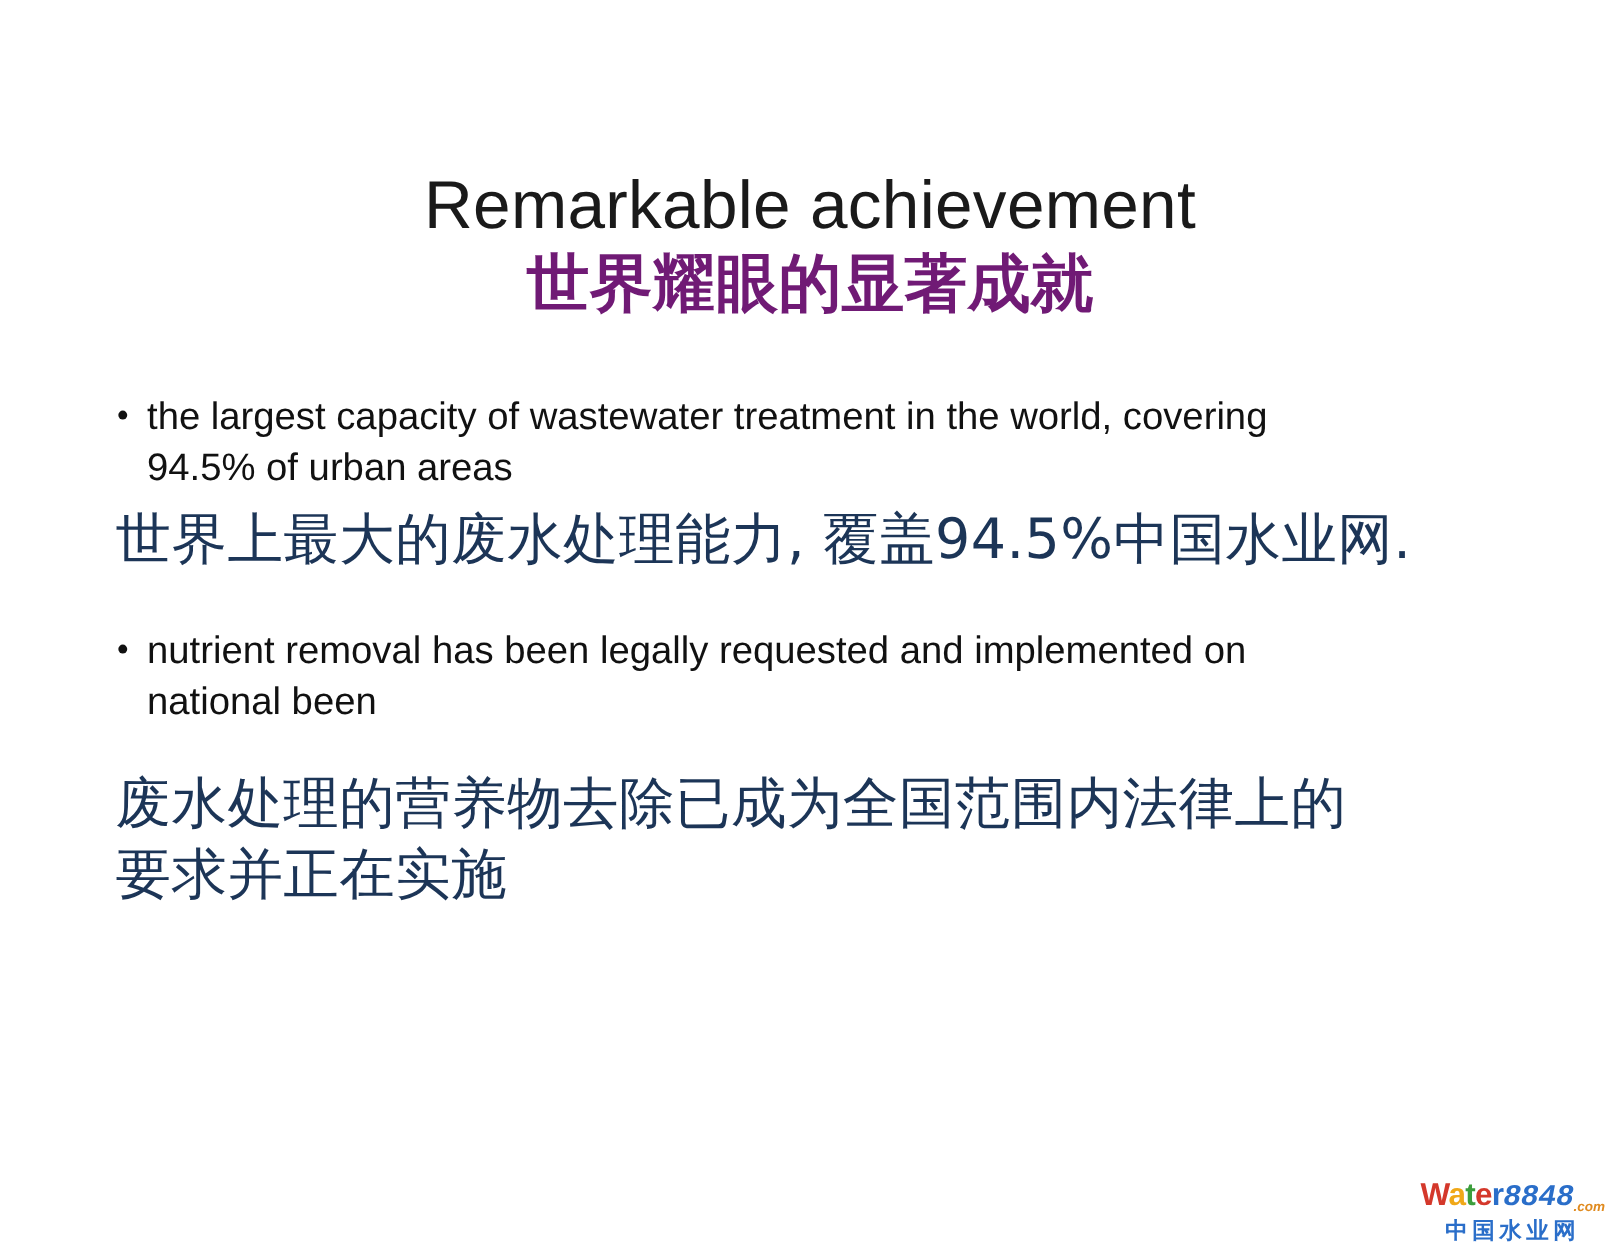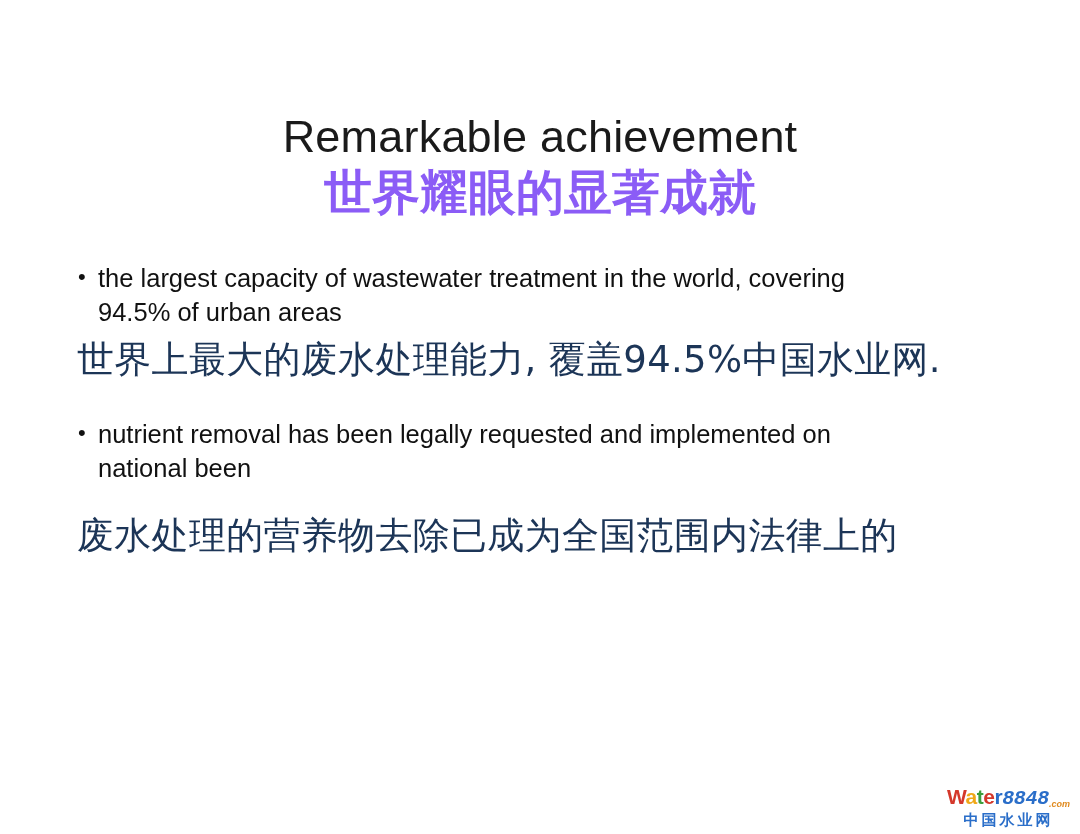--- a/index.html
+++ b/index.html
@@ -33,23 +33,23 @@
     font-family: "Liberation Sans", "DejaVu Sans", sans-serif;
     font-size: 45px;
     font-weight: 300;
     letter-spacing: 0.2px;
     color: #1a1a1a;
     line-height: 1.12;
     white-space: nowrap;
   }
   .title-zh {
     font-family: "DejaVu Sans", "Liberation Sans", sans-serif;
-    font-size: 48px;
-    font-weight: 700;
-    color: #8b5cf6;
+    font-size: 42px;
+    font-weight: 700;
+    color: #701a75;
     line-height: 1.18;
     margin-top: 2px;
     white-space: nowrap;
   }
 
   
   .body-block {
     position: absolute;
     top: 262px;
     left: 78px;
@@ -177,20 +177,21 @@
     <div class="point point-2">
       <div class="bullet-row">
         <span class="bullet-dot">•</span>
         <span class="bullet-text">
           <span class="l1">nutrient removal has been legally requested and implemented on</span>
           <span class="l2">national been</span>
         </span>
       </div>
       <div class="zh-line">
         <span class="zl">废水处理的营养物去除已成为全国范围内法律上的</span>
+        <span class="zl">要求并正在实施</span>
       </div>
     </div>
 
   </div>
 
   <div class="watermark">
     <div class="wm-top">
       <span class="c0">W</span><span class="c1">a</span><span class="c2">t</span><span class="c3">e</span><span class="c4">r</span><span class="wm-num">8848</span><span class="wm-dotcom">.com</span>
     </div>
     <div class="wm-bottom">中国水业网</div>

